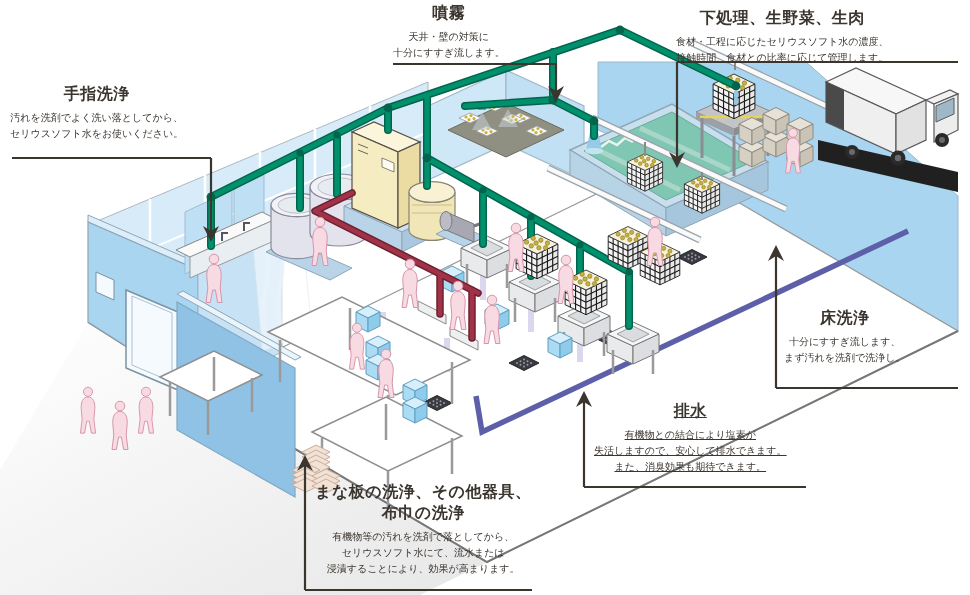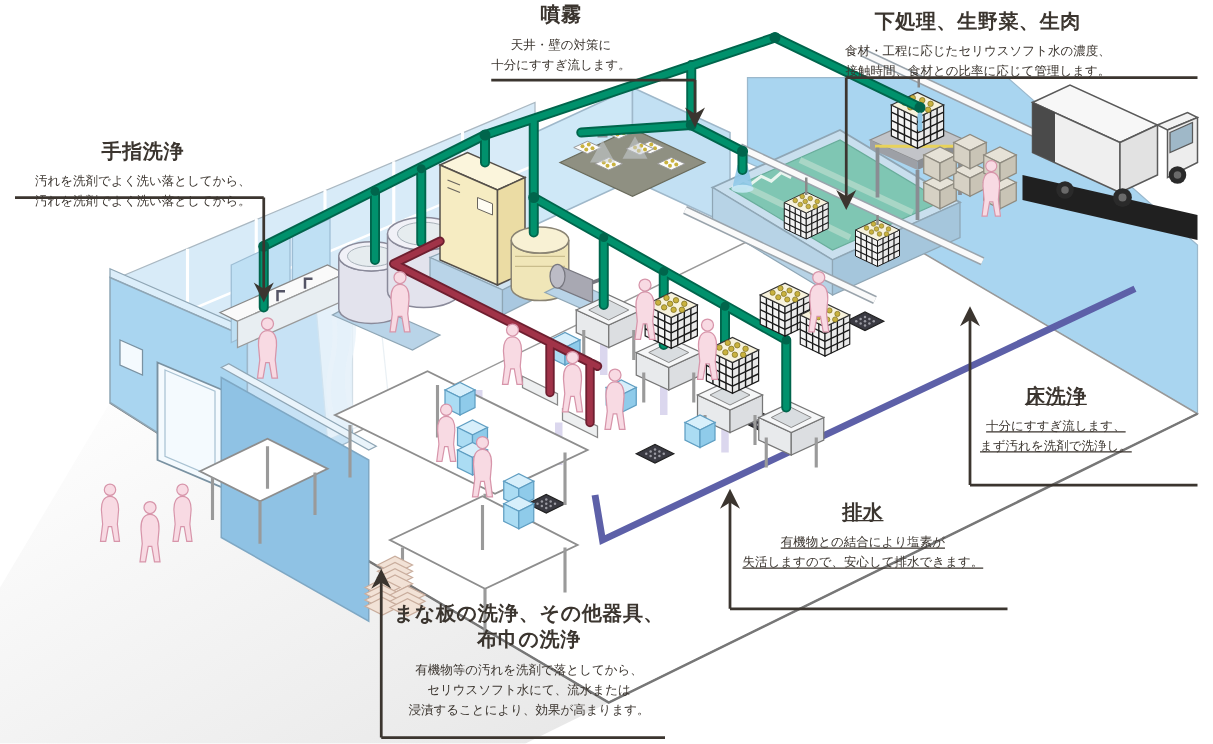--- a/index.html
+++ b/index.html
@@ -358,57 +358,58 @@
   <g fill="#3b352f">
     <path d="M211,242 l-8,-16 8,5 8,-5 z"></path>
     <path d="M556,102 l-8,-16 8,5 8,-5 z"></path>
     <path d="M677,168 l-8,-16 8,5 8,-5 z"></path>
     <path d="M776,245 l-8,16 8,-5 8,5 z"></path>
     <path d="M584,391 l-8,16 8,-5 8,5 z"></path>
     <path d="M305,455 l-8,16 8,-5 8,5 z"></path>
   </g>
 </svg>
 
-  <div class="callout" style="left:28px;top:84px;margin-top:28px;">
+  <div class="callout" style="left:10px;top:84px;">
     <div class="c-title">手指洗浄</div>
     <div class="c-body">
       <div>汚れを洗剤でよく洗い落としてから、</div>
-      <div>汚れを洗剤でよく洗い落としてから。</div>
+      <div>セリウスソフト水をお使いください。</div>
     </div>
   </div>
 
   <div class="callout" style="left:393px;top:3px;">
     <div class="c-title">噴霧</div>
     <div class="c-body">
       <div>天井・壁の対策に</div>
       <div>十分にすすぎ流します。</div>
     </div>
   </div>
 
   <div class="callout" style="left:676px;top:8px;">
     <div class="c-title">下処理、生野菜、生肉</div>
     <div class="c-body">
       <div>食材・工程に応じたセリウスソフト水の濃度、</div>
       <div>接触時間、食材との比率に応じて管理します。</div>
     </div>
   </div>
 
-  <div class="callout" style="left:784px;top:308px;text-decoration:underline;">
+  <div class="callout" style="left:784px;top:308px;">
     <div class="c-title">床洗浄</div>
     <div class="c-body">
       <div>十分にすすぎ流します、</div>
       <div>まず汚れを洗剤で洗浄し。</div>
     </div>
   </div>
 
   <div class="callout" style="left:594px;top:401px;text-decoration:underline;">
     <div class="c-title">排水</div>
     <div class="c-body">
       <div>有機物との結合により塩素が</div>
       <div>失活しますので、安心して排水できます。</div>
+      <div>また、消臭効果も期待できます。</div>
     </div>
   </div>
 
   <div class="callout" style="left:315px;top:482px;">
     <div class="c-title">
       <div>まな板の洗浄、その他器具、</div>
       <div>布巾の洗浄</div>
     </div>
     <div class="c-body">
       <div>有機物等の汚れを洗剤で落としてから、</div>

